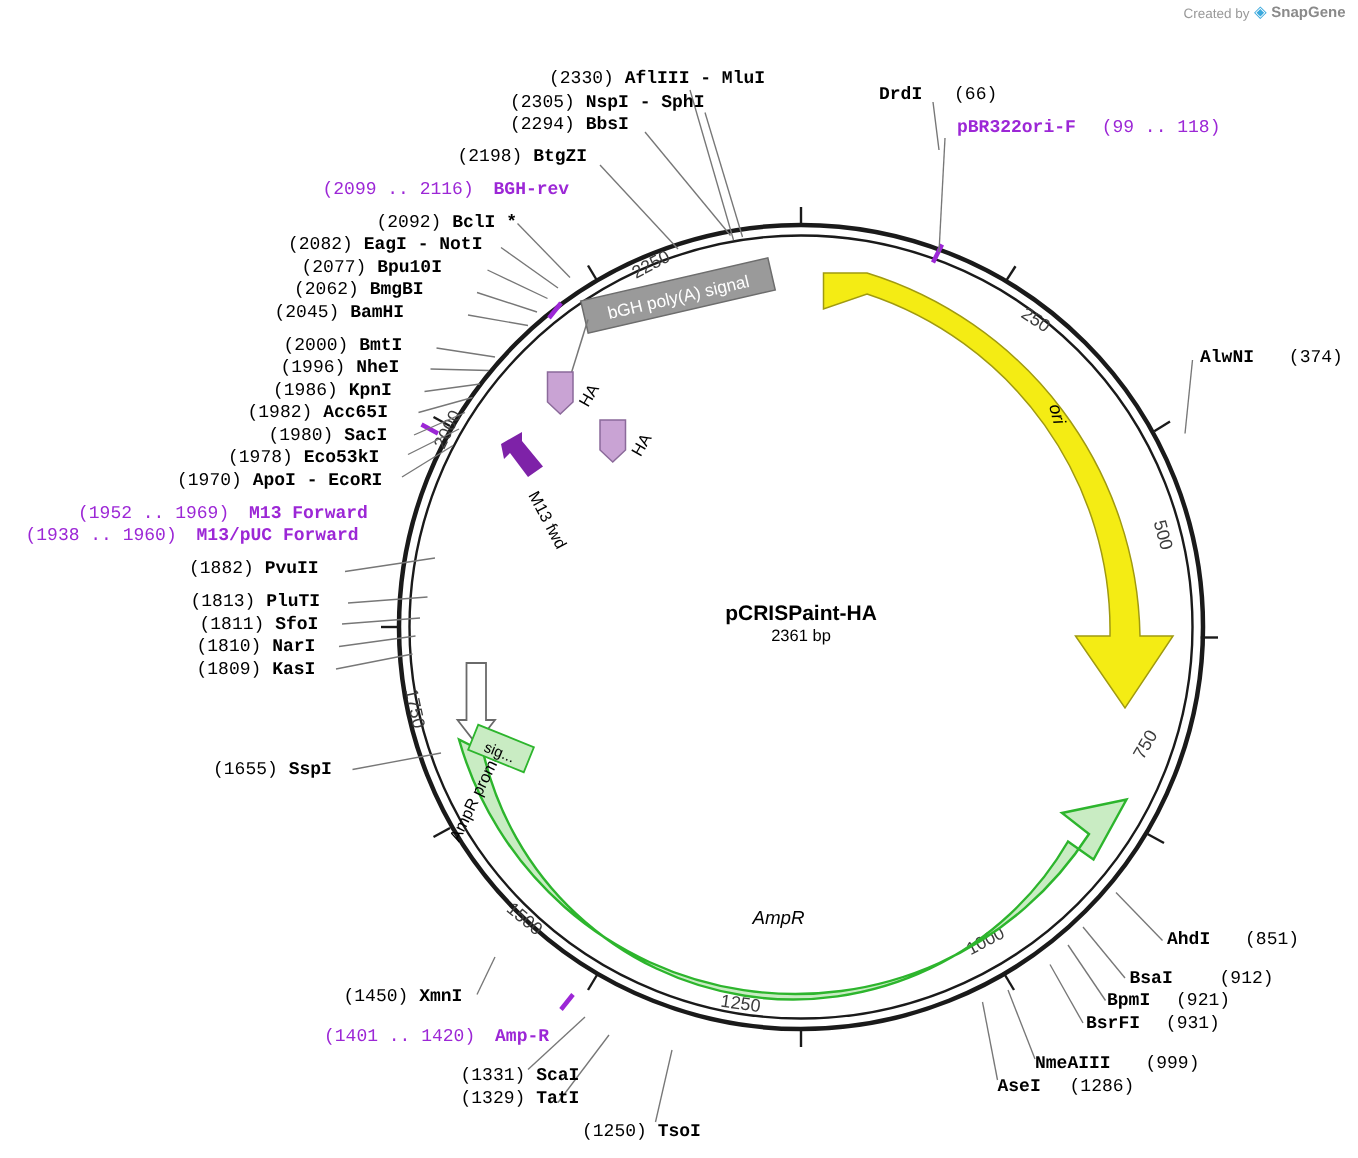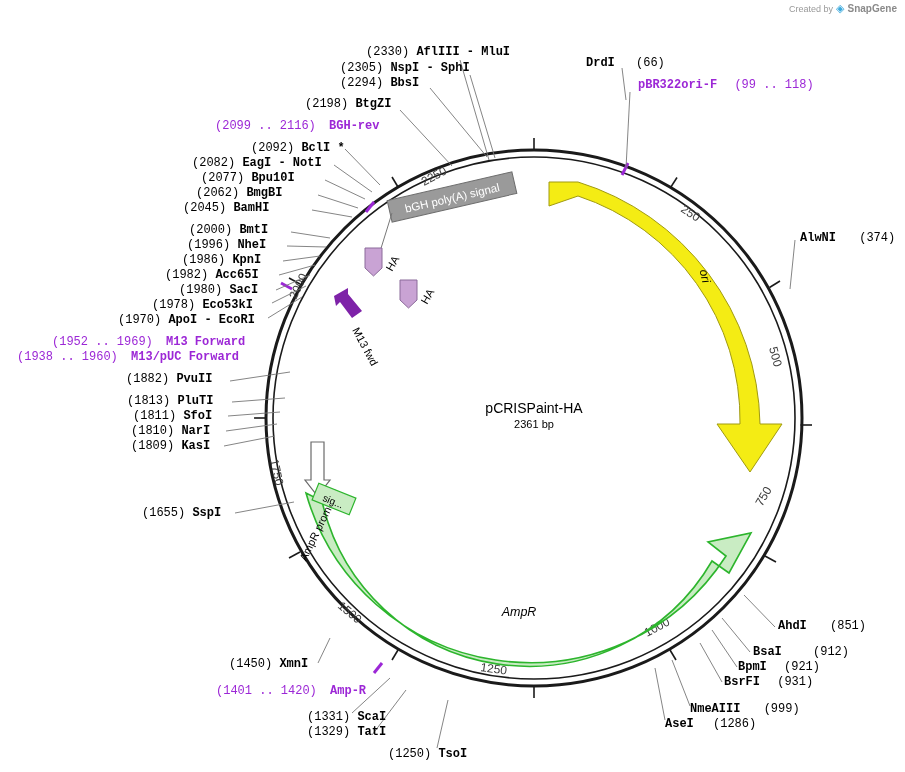--- a/index.html
+++ b/index.html
@@ -59,21 +59,21 @@
   }
   .lbl.purple, .lbl.purple .pos, .lbl.purple .enz {
     color: #9c27d6;
     font-weight: bold;
   }
   .lbl.purple .pos { font-weight: normal; }
   .right-lbl { text-align: left; }
   .center-title {
     position: absolute;
     text-align: center;
-    font-weight: normal;
+    font-weight: bold;
     font-size: 14px;
   }
   .center-sub {
     position: absolute;
     text-align: center;
     font-size: 11px;
   }
   svg text {
     font-family: "Liberation Sans", sans-serif;
   }

